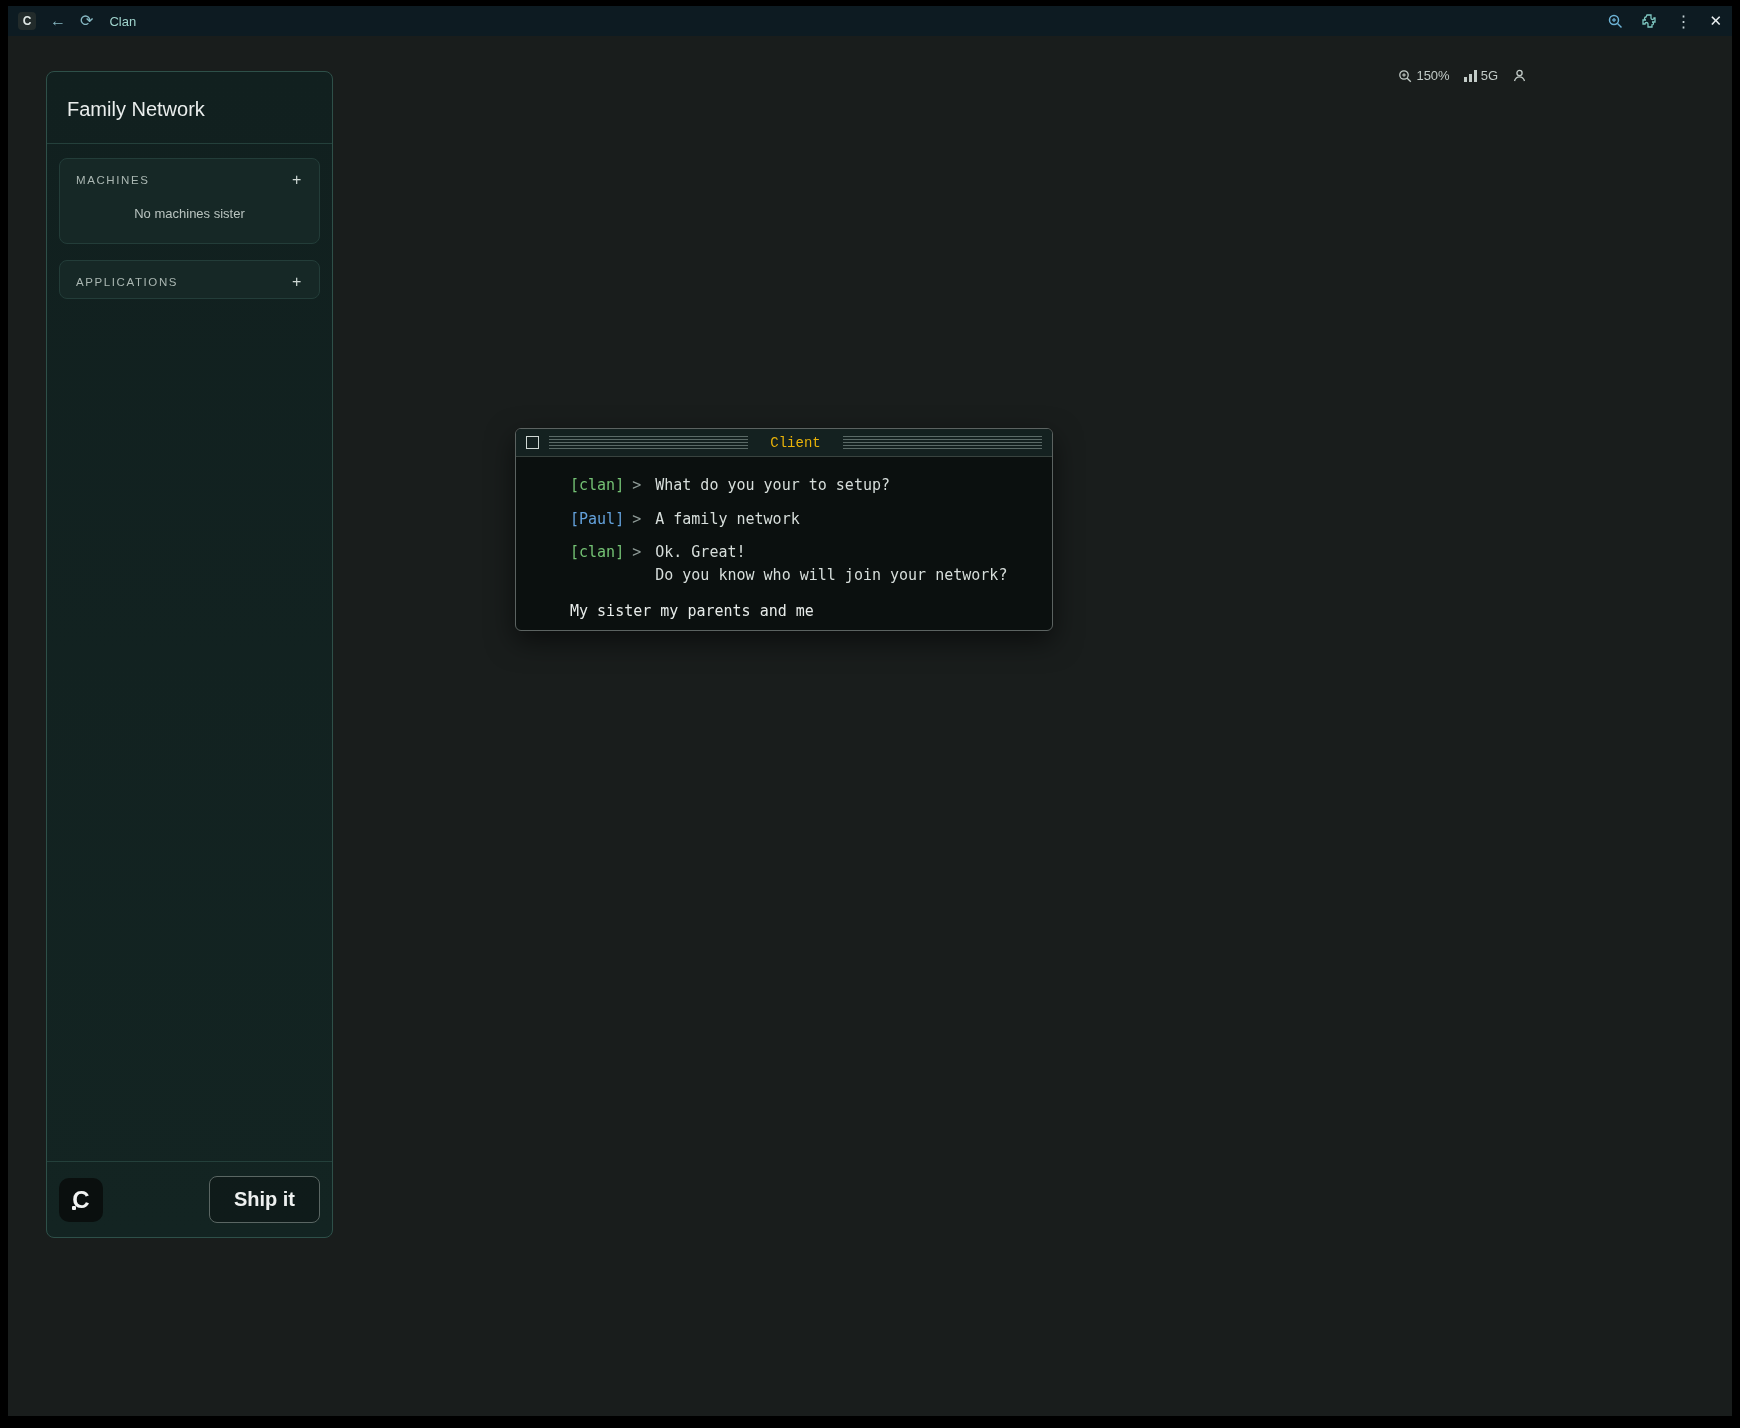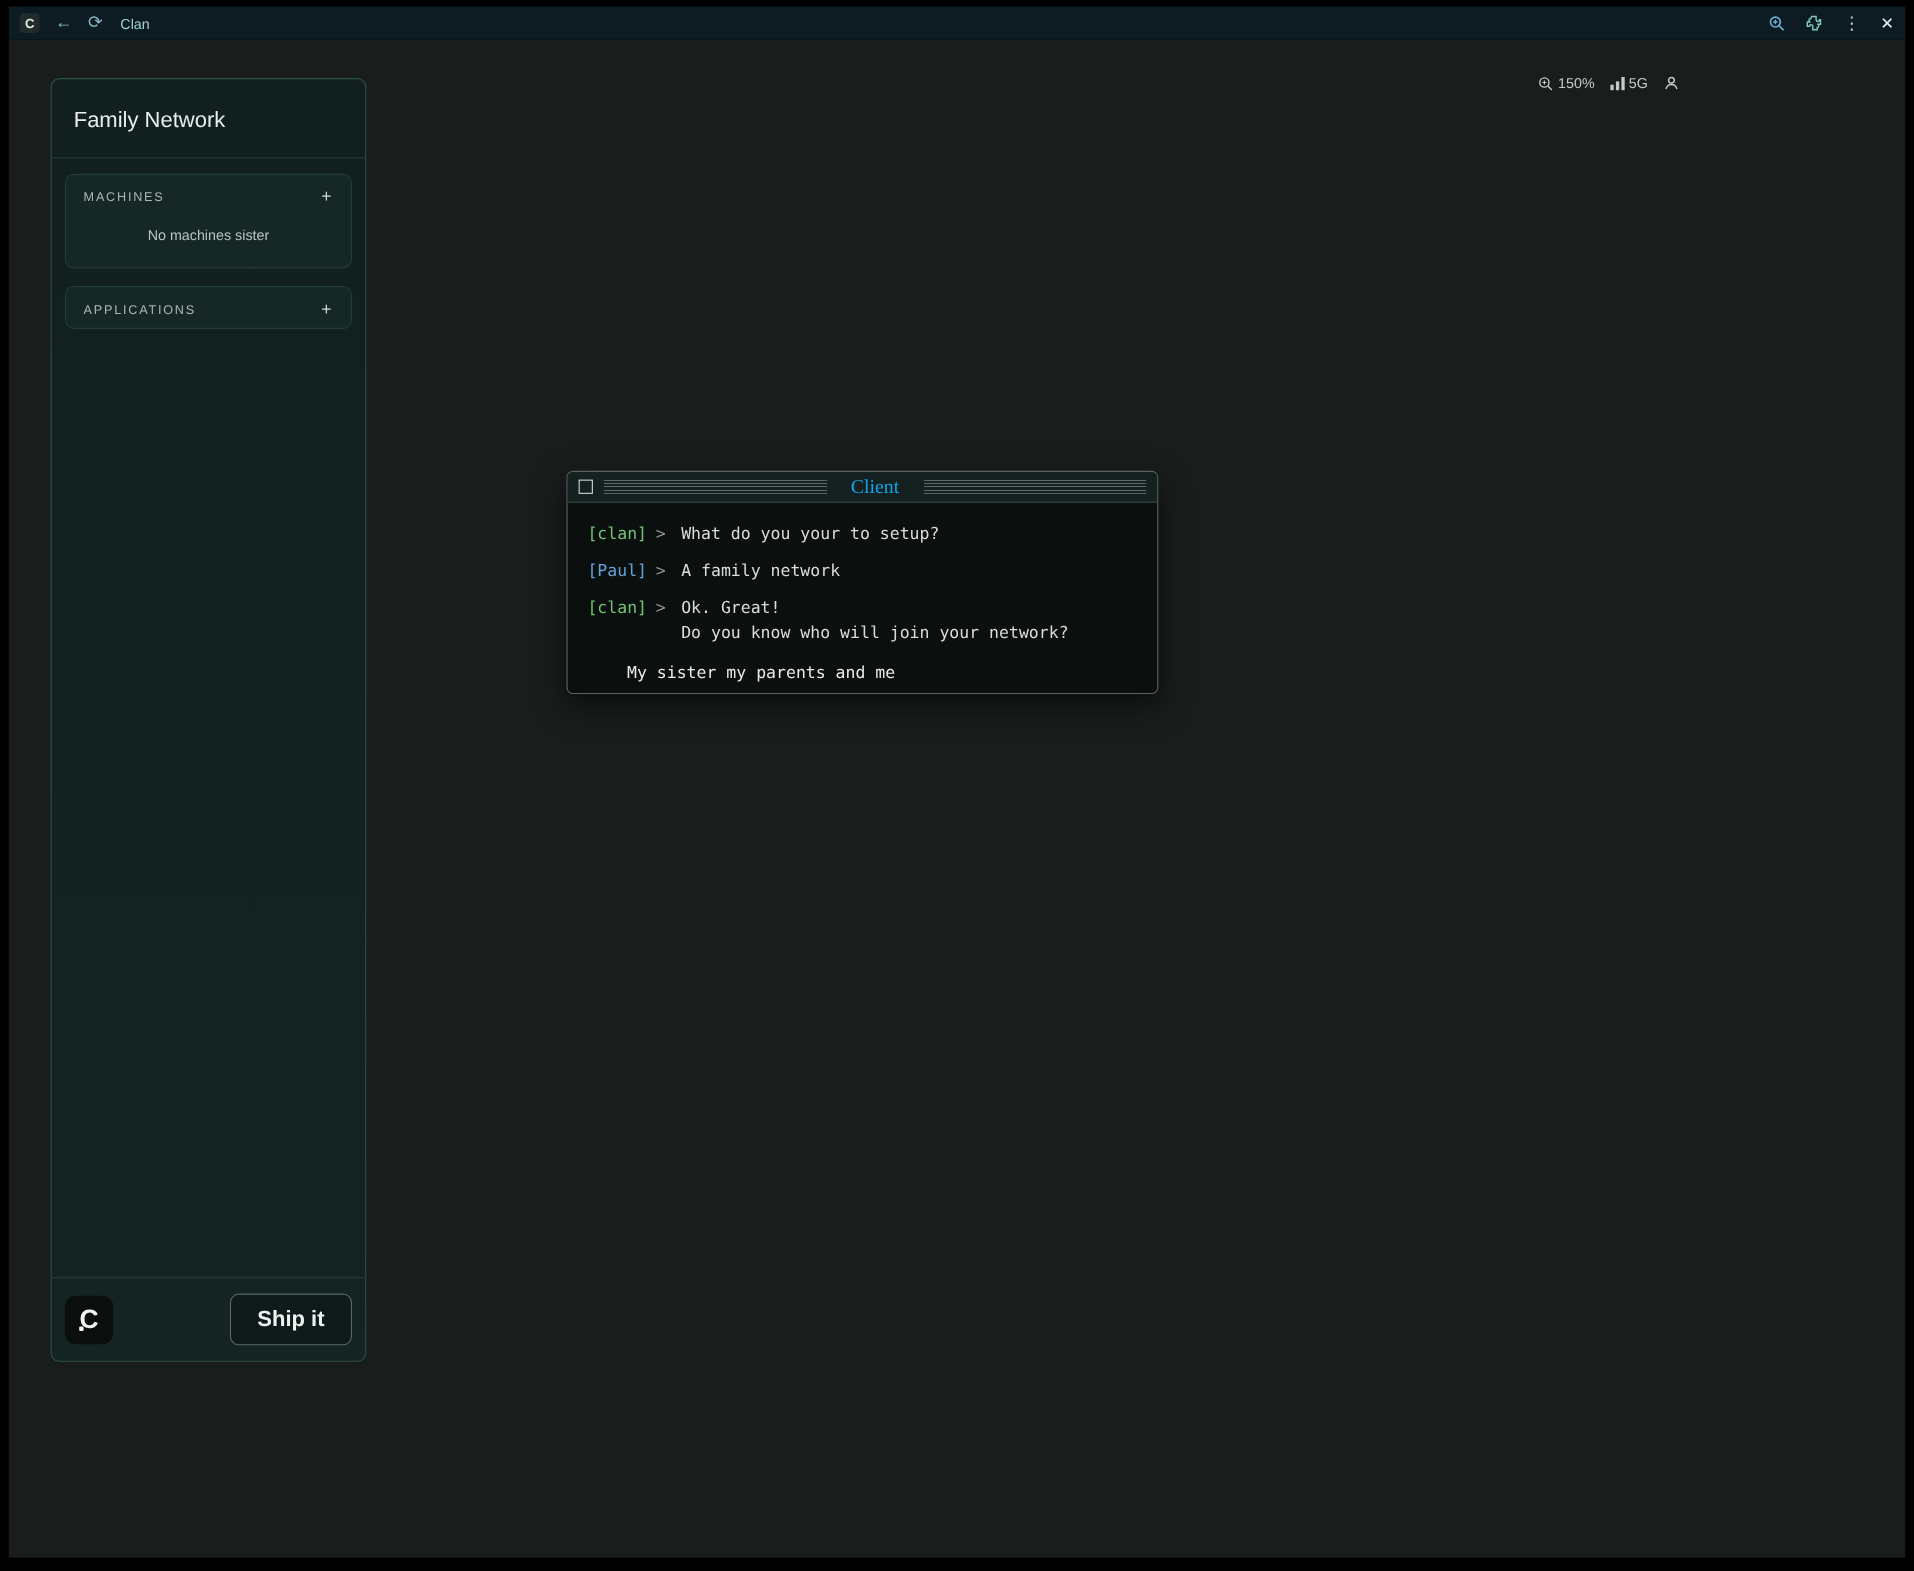--- a/index.html
+++ b/index.html
@@ -66,26 +66,26 @@
   
   .client { position:absolute; left:507px; top:392px; width:538px; height:203px;
             border:1px solid #5c6361; border-radius:6px; background:#0b100f;
             box-shadow:0 10px 28px rgba(0,0,0,.55); overflow:hidden; }
   .client-titlebar { height:28px; background:#142120; border-bottom:1px solid #39433f;
                      display:flex; align-items:center; padding:0 10px; gap:10px; }
   .close-box { width:13px; height:13px; border:1.5px solid #cfd8d4;
                background:transparent; flex:0 0 auto; cursor:pointer; }
   .tb-lines { flex:1; height:13px;
               background:repeating-linear-gradient(#5b6a67 0 1px, transparent 1px 3px); }
-  .client-title { font-family:Liberation Serif, serif; font-size:18px;
-                  color:#0ea5e9; padding:0 12px; }
+  .client-title { font-family:Liberation Mono, monospace; font-size:14px;
+                  color:#eab308; padding:0 12px; }
   .client-body { padding:17px 18px; font-family:"DejaVu Sans Mono", monospace;
                  font-size:15px; color:#d7dedb; }
   .msg { display:flex; margin-bottom:11px; line-height:1.5; }
-  .speaker { flex:0 0 6ch; white-space:pre; }
+  .speaker { flex:0 0 6ch; white-space:pre;margin-left:36px; }
   .msg.clan .speaker { color:var(--speaker-clan,#74c274); }
   .msg.paul .speaker { color:var(--speaker-paul,#64a2dc); }
   .prompt { color:#8e9a96; margin:0 14px 0 8px; }
   .msg-text div { white-space:pre; }
   .input-line { margin-top:16px; color:#e7ebe9; white-space:pre;padding-left:36px; }
 </style>
 </head>
 <body>
 
 <div class="chrome">

